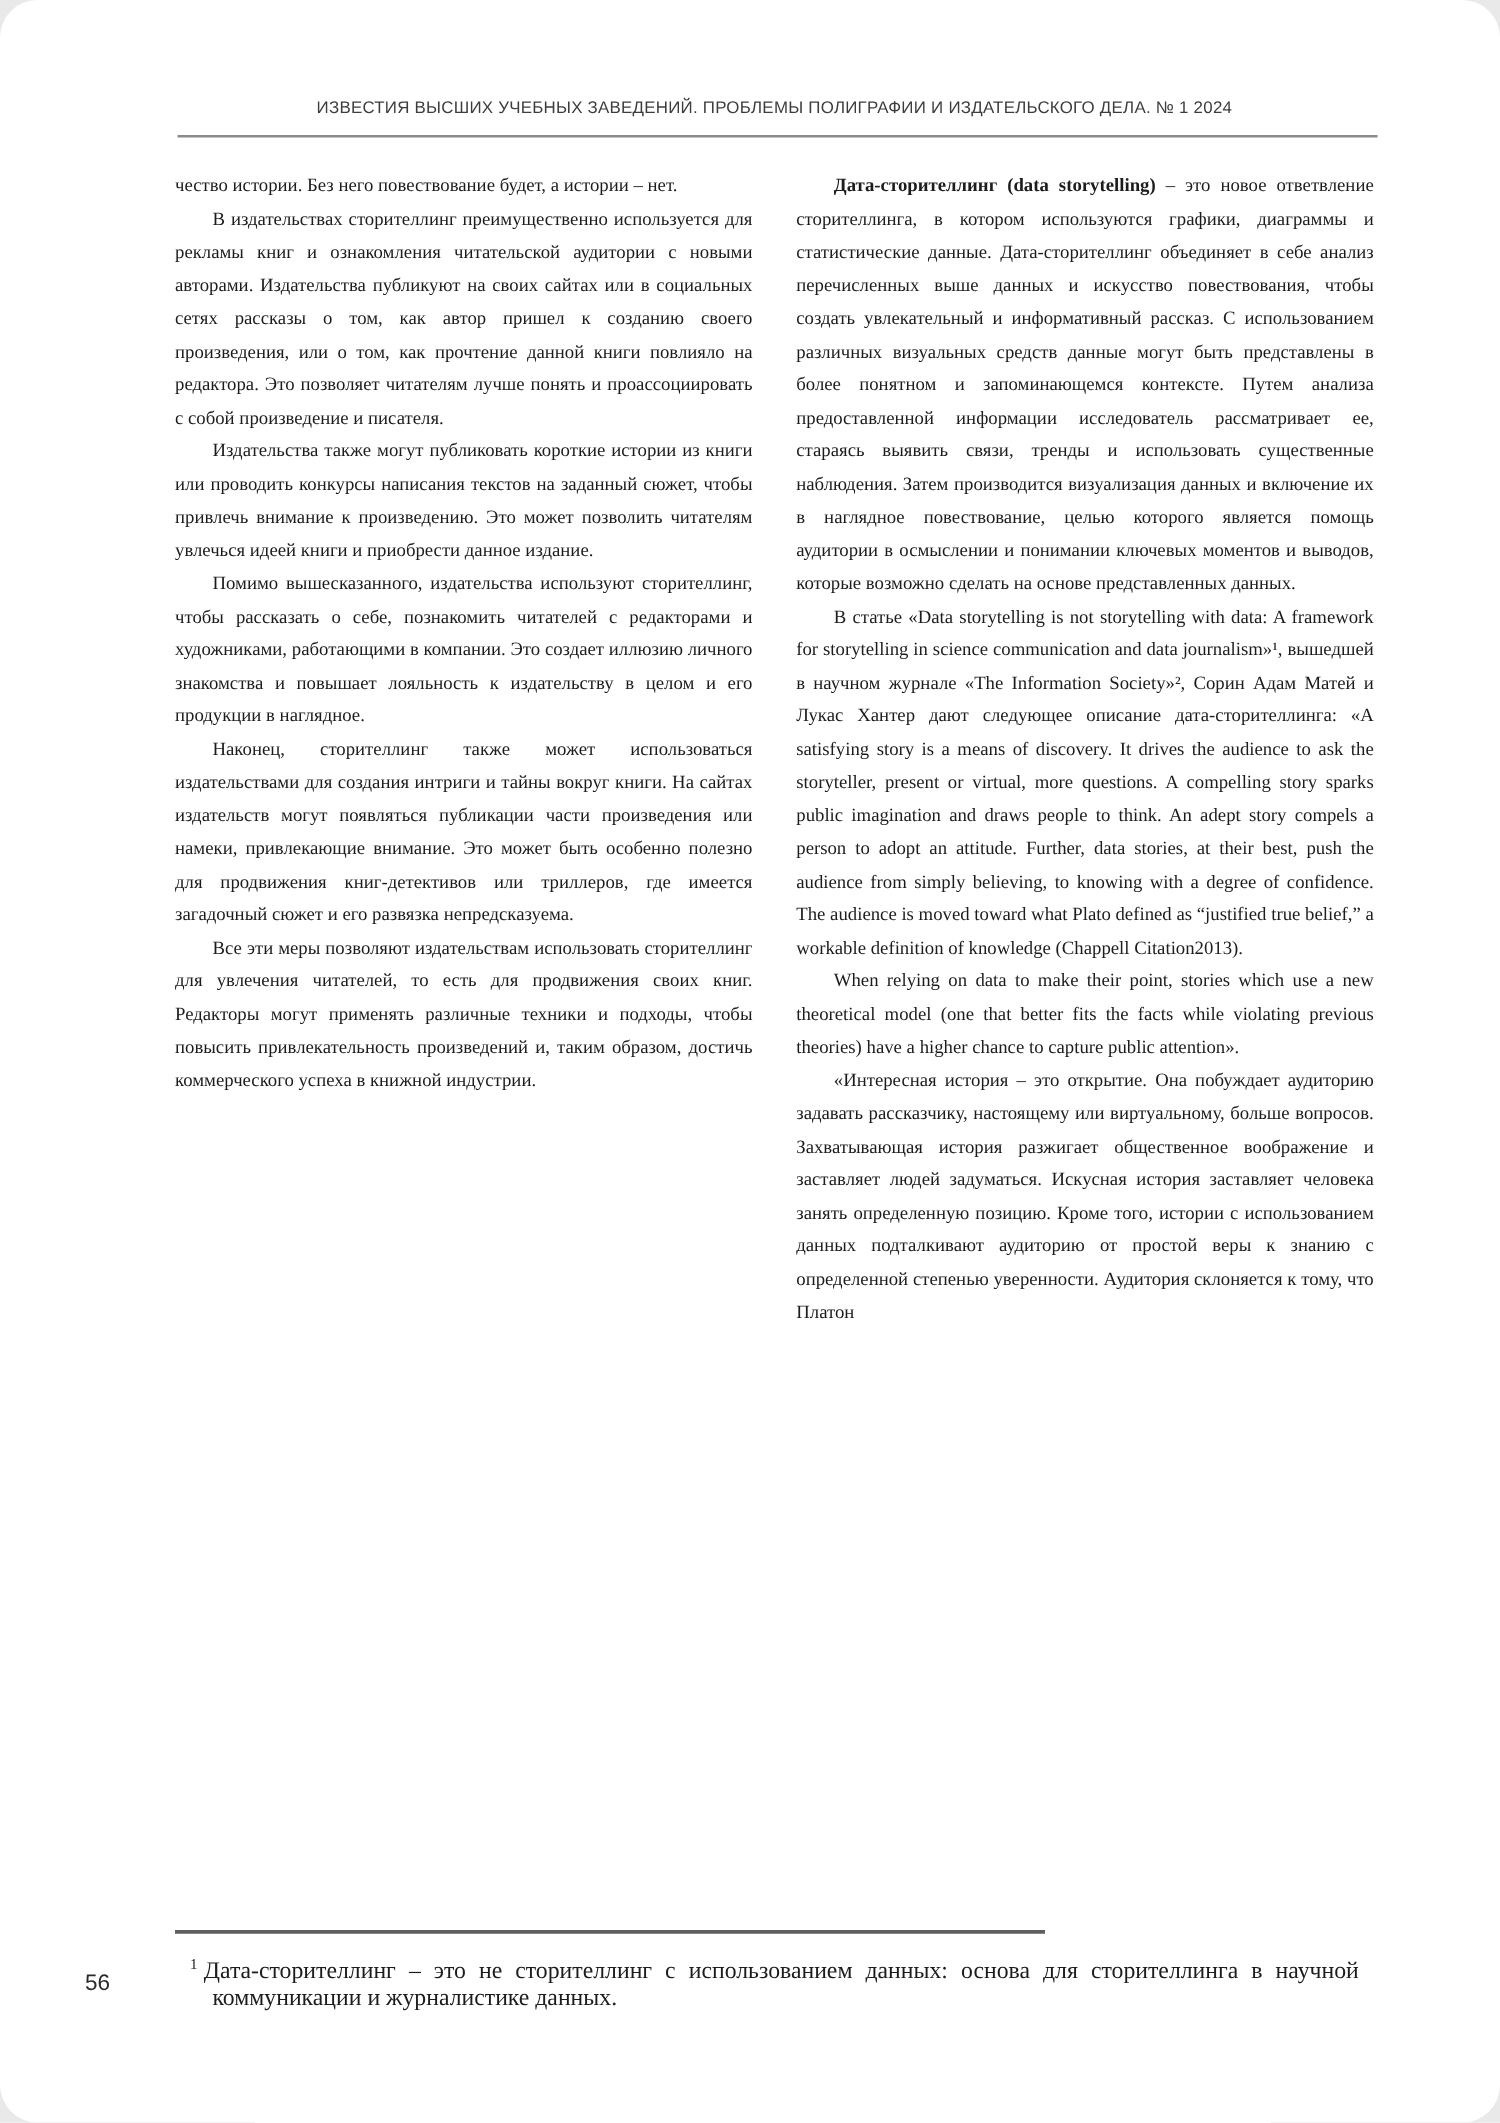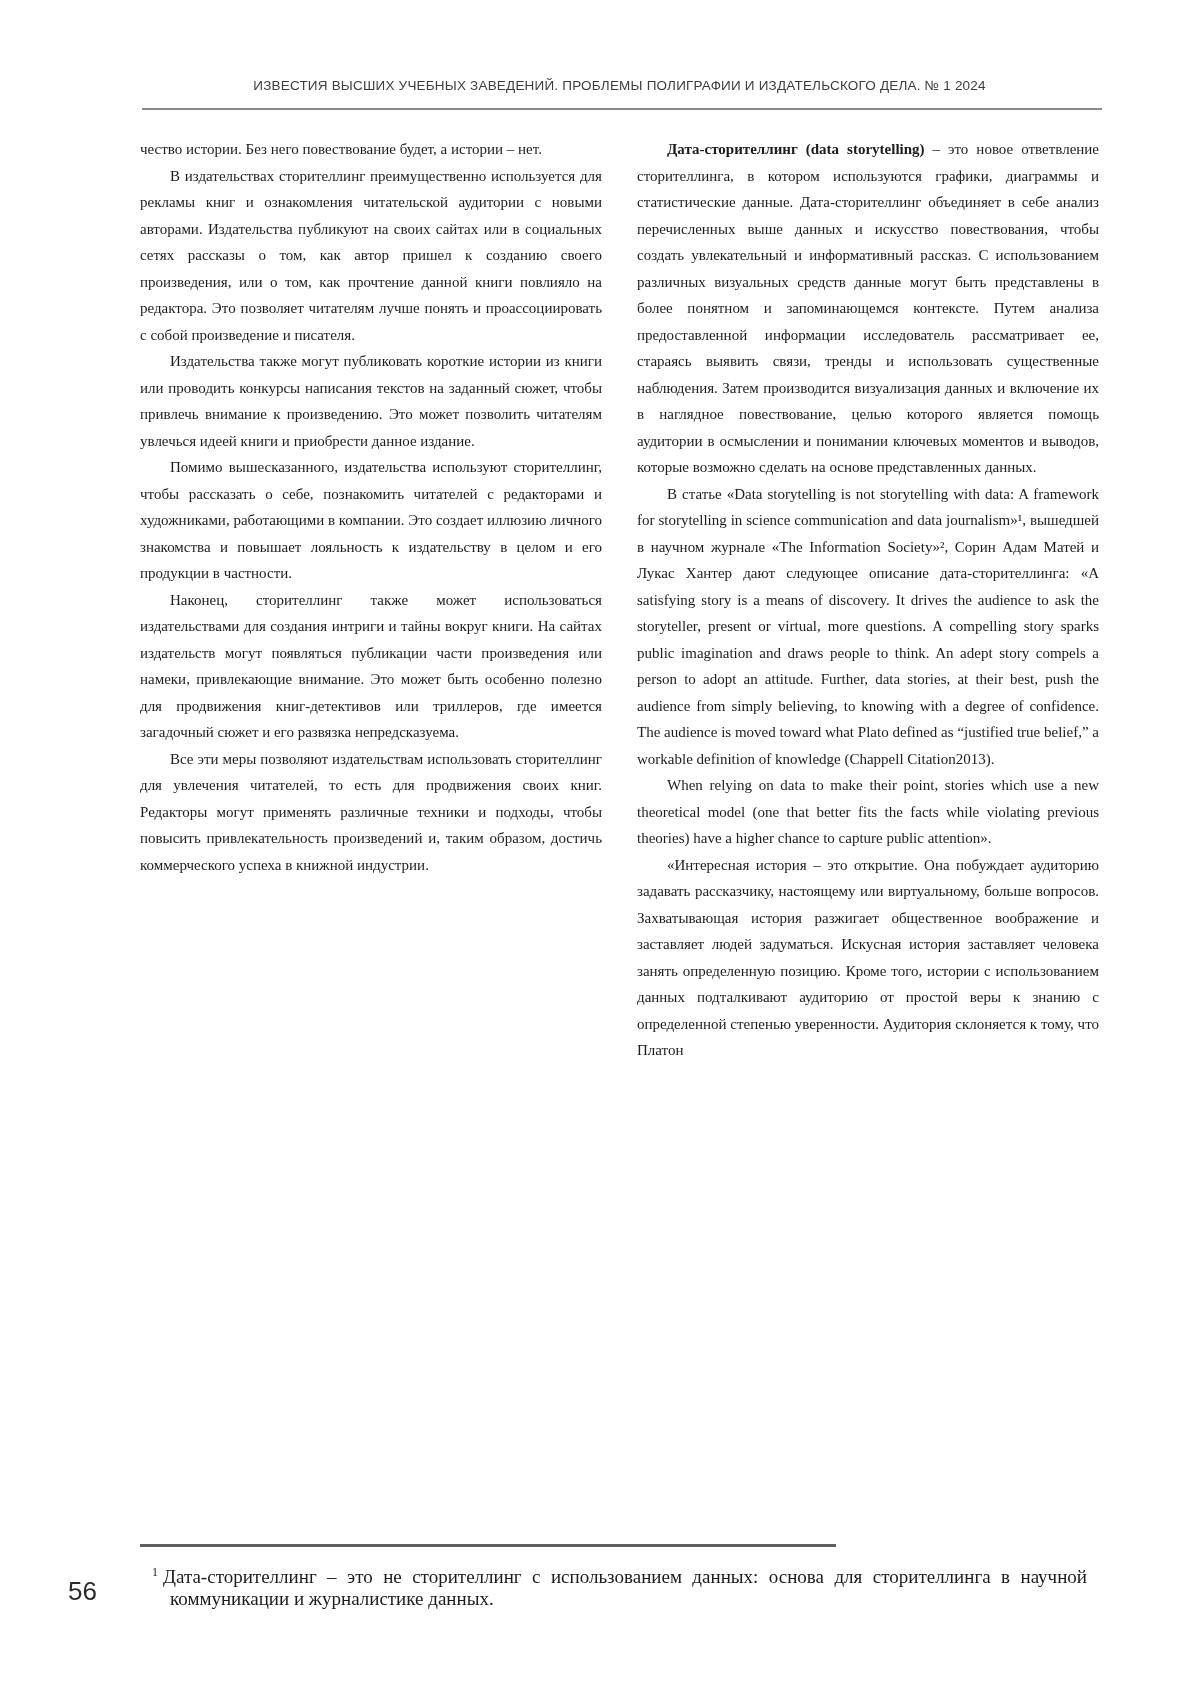--- a/index.html
+++ b/index.html
@@ -5,20 +5,21 @@
   html, body { margin: 0; padding: 0; background: #e9e9e9; }
   .page {
     position: relative;
     width: 1200px;
     height: 1698px;
     margin: 0 auto;
     background: #ffffff;
     font-family: "Liberation Serif", serif;
     color: #1c1c1c;
     overflow: hidden;
+    border-radius: 30px;
   }
   .running-head {
     position: absolute;
     top: 78px;
     left: 140px;
     width: 959px;
     text-align: center;
     font-family: "Liberation Sans", sans-serif;
     font-size: 13.5px;
     letter-spacing: 0.2px;
@@ -78,39 +79,39 @@
   .footnote sup {
     font-size: 12px;
     line-height: 0;
     margin-right: 5px;
   }
   .page-number {
     position: absolute;
     top: 1576px;
     left: 68px;
     font-family: "Liberation Sans", sans-serif;
-    font-size: 26px;
+    font-size: 18px;
     color: #2a2a2a;
   }
 </style>
 </head>
 <body>
 
 <div class="page">
 
   <div class="running-head">ИЗВЕСТИЯ ВЫСШИХ УЧЕБНЫХ ЗАВЕДЕНИЙ. ПРОБЛЕМЫ ПОЛИГРАФИИ И ИЗДАТЕЛЬСКОГО ДЕЛА. № 1 2024</div>
 
   <div class="header-rule"></div>
 
   <div class="columns">
     <div class="col">
         <p class="para no-indent">чество истории. Без него повествование будет, а истории – нет.</p>
         <p class="para">В издательствах сторителлинг преимущественно используется для рекламы книг и ознакомления читательской аудитории с новыми авторами. Издательства публикуют на своих сайтах или в социальных сетях рассказы о том, как автор пришел к созданию своего произведения, или о том, как прочтение данной книги повлияло на редактора. Это позволяет читателям лучше понять и проассоциировать с собой произведение и писателя.</p>
         <p class="para">Издательства также могут публиковать короткие истории из книги или проводить конкурсы написания текстов на заданный сюжет, чтобы привлечь внимание к произведению. Это может позволить читателям увлечься идеей книги и приобрести данное издание.</p>
-        <p class="para">Помимо вышесказанного, издательства используют сторителлинг, чтобы рассказать о себе, познакомить читателей с редакторами и художниками, работающими в компании. Это создает иллюзию личного знакомства и повышает лояльность к издательству в целом и его продукции в частности.</p>
+        <p class="para">Помимо вышесказанного, издательства используют сторителлинг, чтобы рассказать о себе, познакомить читателей с редакторами и художниками, работающими в компании. Это создает иллюзию личного знакомства и повышает лояльность к издательству в целом и его продукции в наглядное.</p>
         <p class="para">Наконец, сторителлинг также может использоваться издательствами для создания интриги и тайны вокруг книги. На сайтах издательств могут появляться публикации части произведения или намеки, привлекающие внимание. Это может быть особенно полезно для продвижения книг-детективов или триллеров, где имеется загадочный сюжет и его развязка непредсказуема.</p>
         <p class="para">Все эти меры позволяют издательствам использовать сторителлинг для увлечения читателей, то есть для продвижения своих книг. Редакторы могут применять различные техники и подходы, чтобы повысить привлекательность произведений и, таким образом, достичь коммерческого успеха в книжной индустрии.</p>
       </div>
     <div class="col">
         <p class="para"><b>Дата-сторителлинг (data storytelling)</b> – это новое ответвление сторителлинга, в котором используются графики, диаграммы и статистические данные. Дата-сторителлинг объединяет в себе анализ перечисленных выше данных и искусство повествования, чтобы создать увлекательный и информативный рассказ. С использованием различных визуальных средств данные могут быть представлены в более понятном и запоминающемся контексте. Путем анализа предоставленной информации исследователь рассматривает ее, стараясь выявить связи, тренды и использовать существенные наблюдения. Затем производится визуализация данных и включение их в наглядное повествование, целью которого является помощь аудитории в осмыслении и понимании ключевых моментов и выводов, которые возможно сделать на основе представленных данных.</p>
         <p class="para">В статье «Data storytelling is not storytelling with data: A framework for storytelling in science communication and data journalism»¹, вышедшей в научном журнале «The Information Society»², Сорин Адам Матей и Лукас Хантер дают следующее описание дата-сторителлинга: «A satisfying story is a means of discovery. It drives the audience to ask the storyteller, present or virtual, more questions. A compelling story sparks public imagination and draws people to think. An adept story compels a person to adopt an attitude. Further, data stories, at their best, push the audience from simply believing, to knowing with a degree of confidence. The audience is moved toward what Plato defined as “justified true belief,” a workable definition of knowledge (Chappell Citation2013).</p>
         <p class="para">When relying on data to make their point, stories which use a new theoretical model (one that better fits the facts while violating previous theories) have a higher chance to capture public attention».</p>
         <p class="para">«Интересная история – это открытие. Она побуждает аудиторию задавать рассказчику, настоящему или виртуальному, больше вопросов. Захватывающая история разжигает общественное воображение и заставляет людей задуматься. Искусная история заставляет человека занять определенную позицию. Кроме того, истории с использованием данных подталкивают аудиторию от простой веры к знанию с определенной степенью уверенности. Аудитория склоняется к тому, что Платон</p>
       </div>
   </div>

